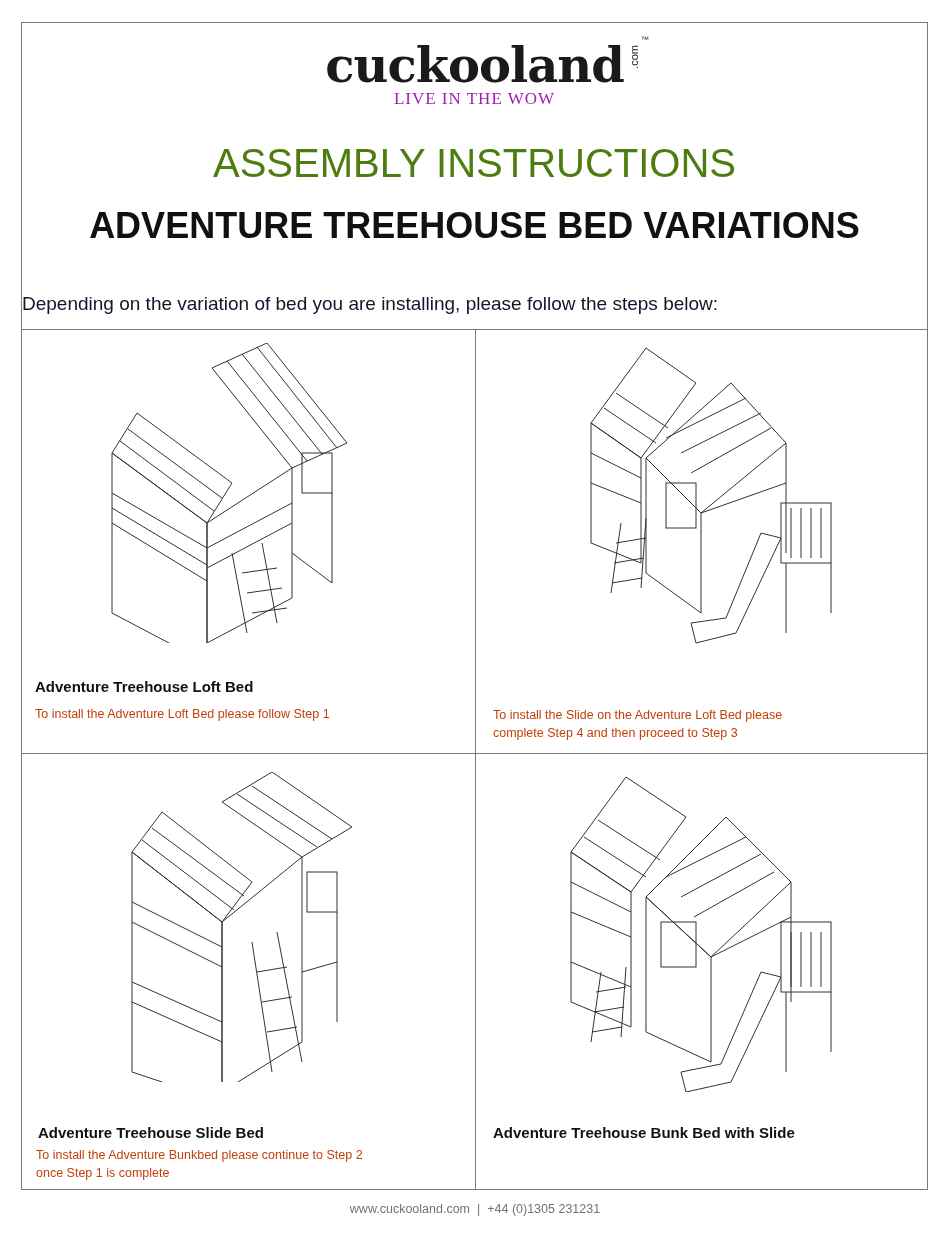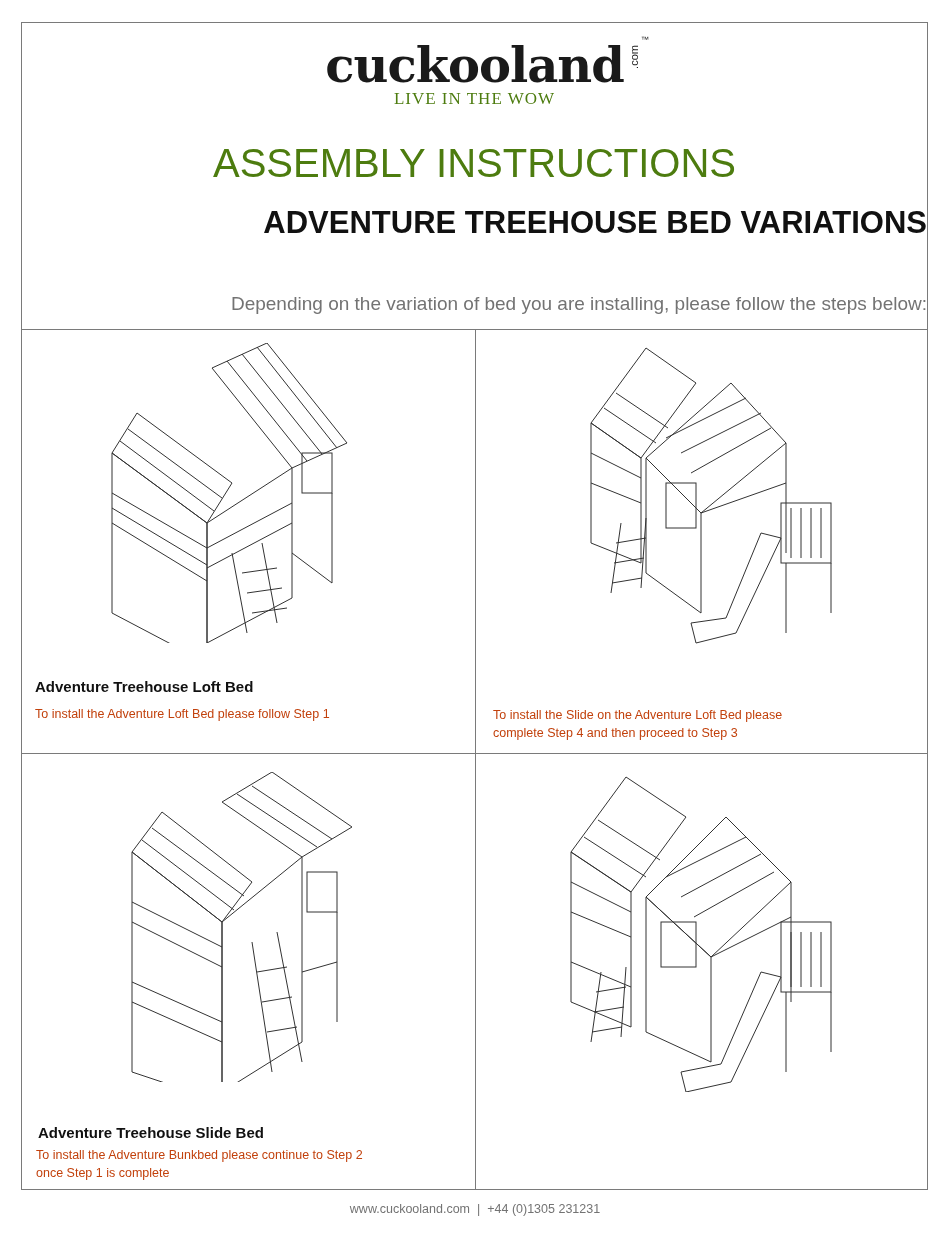--- a/index.html
+++ b/index.html
@@ -3,24 +3,24 @@
 <meta charset="utf-8">
 <style>
   html, body { margin:0; padding:0; background:#ffffff; }
   body { width:950px; height:1240px; position:relative; overflow:hidden; font-family:"Liberation Sans", sans-serif; color:#111; }
   .frame { position:absolute; left:21px; top:22px; width:907px; height:1168px; border:1px solid #7a7a7a; box-sizing:border-box; }
   .header { position:absolute; left:0; top:0; width:100%; height:306px; border-bottom:1px solid #7a7a7a; }
   .logo { position:absolute; left:0; width:100%; top:14px; text-align:center; }
   .logo-word { font-family:"DejaVu Serif", serif; font-weight:bold; font-size:48px; letter-spacing:-1px; color:#1a1a1a; display:inline-block; position:relative; }
   .logo-com { position:absolute; right:-22px; top:14px; font-family:"Liberation Sans", sans-serif; font-size:11px; font-weight:normal; transform:rotate(-90deg); letter-spacing:0; }
   .logo-tm { position:absolute; right:-24px; top:-2px; font-size:8px; font-family:"Liberation Sans", sans-serif; font-weight:normal; }
-  .tagline { font-family:"Liberation Serif", serif; font-size:17px; letter-spacing:1px; color:#4d7c0f; margin-top:-4px; }
+  .tagline { font-family:"Liberation Serif", serif; font-size:17px; letter-spacing:1px; color:#a21caf; margin-top:-4px; }
   .title1 { position:absolute; top:118px; width:100%; text-align:center; font-size:40px; font-weight:normal; color:#4d7c0f; }
-  .title2 { position:absolute; top:182px; width:100%; text-align:right; font-size:31px; font-weight:bold; color:#111; }
-  .intro { position:absolute; top:270px; width:100%; text-align:right; font-size:19px; color:#737373; }
+  .title2 { position:absolute; top:182px; width:100%; text-align:center; font-size:36px; font-weight:bold; color:#111; }
+  .intro { position:absolute; top:270px; width:100%; text-align:left; font-size:19px; color:#0f172a; }
   .grid { position:absolute; left:0; top:306px; width:100%; height:860px; }
   .cell { position:absolute; box-sizing:border-box; }
   .c1 { left:0; top:0; width:454px; height:425px; border-right:1px solid #7a7a7a; border-bottom:1px solid #7a7a7a; }
   .c2 { left:454px; top:0; width:452px; height:425px; border-bottom:1px solid #7a7a7a; }
   .c3 { left:0; top:425px; width:454px; height:436px; border-right:1px solid #7a7a7a; }
   .c4 { left:454px; top:425px; width:452px; height:436px; }
   .illus { position:absolute; }
   .cell-title { position:absolute; font-size:15px; font-weight:bold; color:#111; }
   .cell-desc { position:absolute; font-size:12.5px; line-height:18px; color:#c2410c; width:330px; }
   .footer { position:absolute; left:0; width:950px; top:1202px; text-align:center; font-size:12.5px; color:#737373; }
@@ -166,20 +166,21 @@
           <line x1="255" y1="160" x2="255" y2="215"></line>
         <line x1="220" y1="220" x2="220" y2="300"></line>
           <line x1="265" y1="220" x2="265" y2="280"></line>
         <polygon points="195,200 215,205 165,310 120,320 115,300 155,292"></polygon>
         <line x1="35" y1="200" x2="25" y2="270"></line>
           <line x1="60" y1="195" x2="55" y2="265"></line>
         <line x1="30" y1="220" x2="60" y2="215"></line>
           <line x1="28" y1="240" x2="58" y2="235"></line>
           <line x1="26" y1="260" x2="56" y2="255"></line>
       </svg>
+      <div class="cell-title" style="left:17px;top:370px">Adventure Treehouse Bunk Bed with Slide</div>
     </div>
 
   </div>
 </div>
 
 <div class="footer">
   <span>www.cuckooland.com</span>
   &nbsp;<span>|</span>&nbsp;
   <span>+44 (0)1305 231231</span>
 </div>

